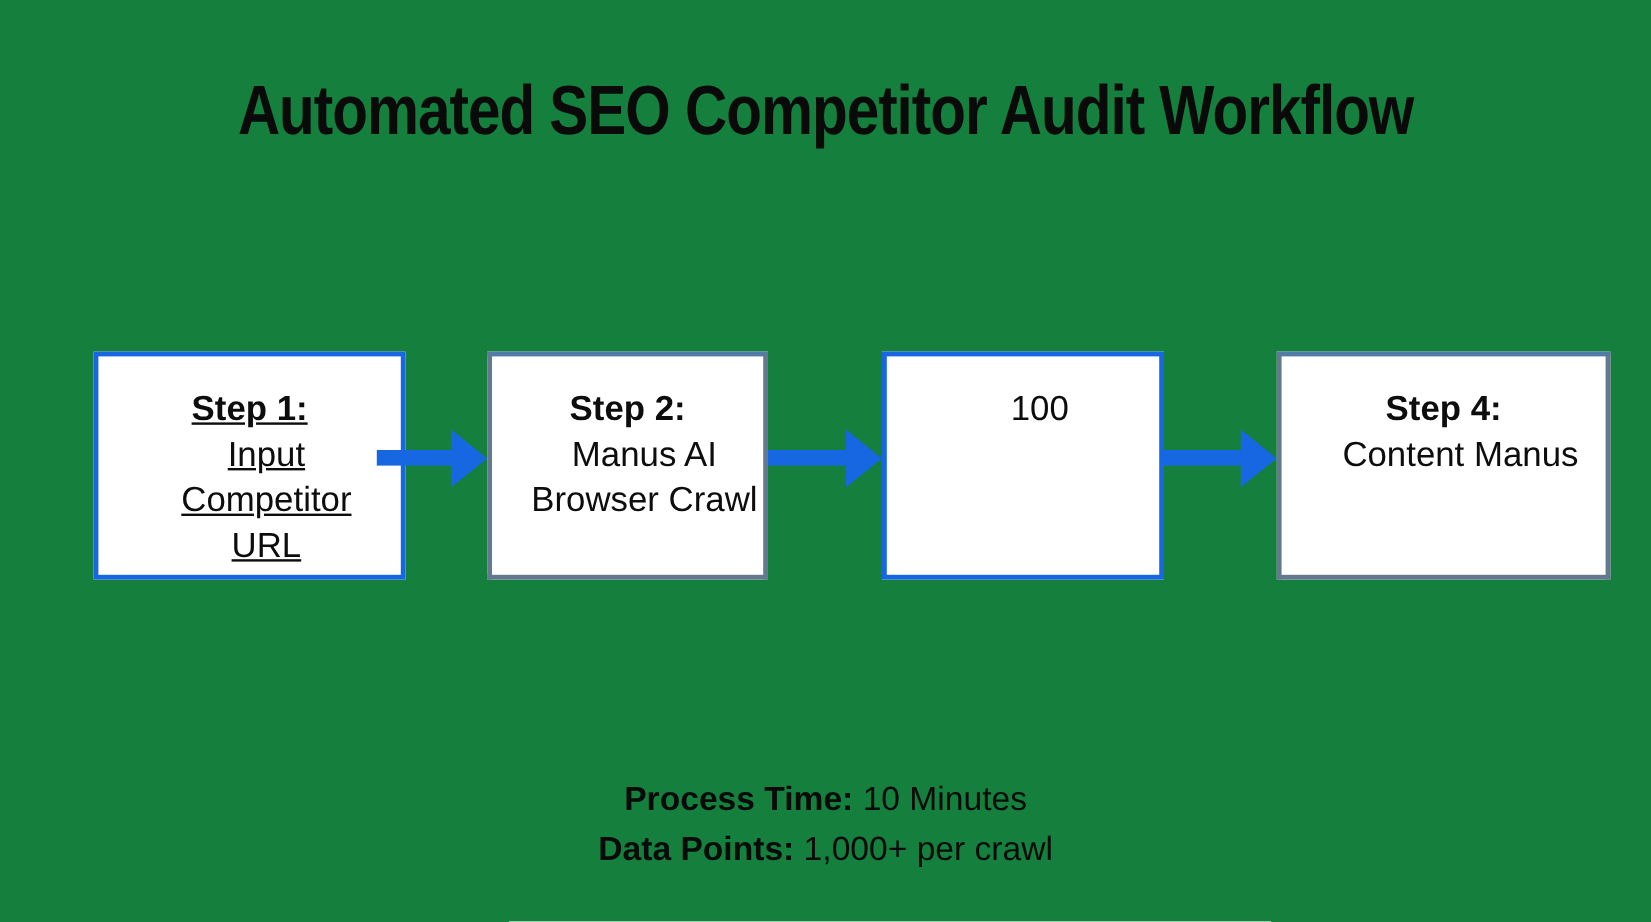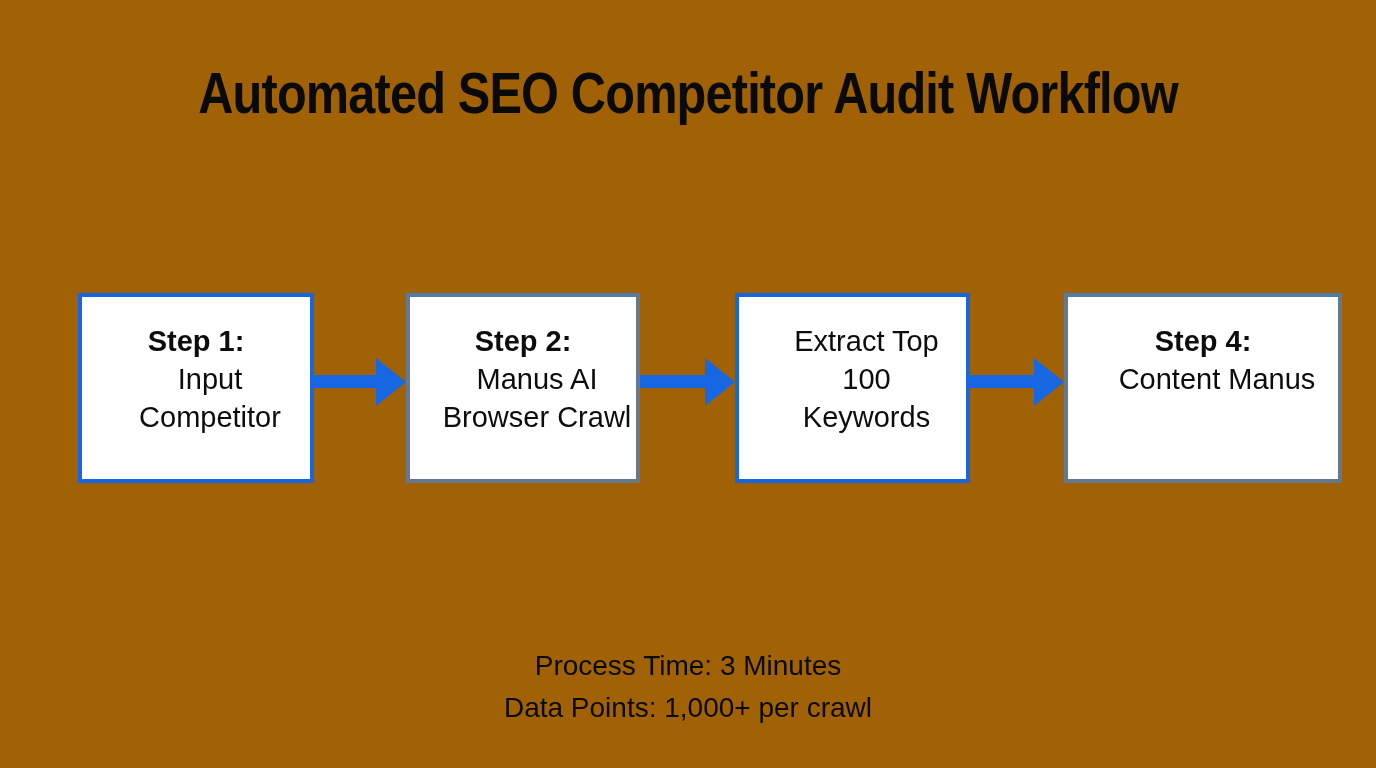--- a/index.html
+++ b/index.html
@@ -1,21 +1,21 @@
 <!DOCTYPE html>
 <html><head>
 <meta charset="utf-8">
 <style>
   * { margin: 0; padding: 0; box-sizing: border-box; }
   html, body { background: #ffffff; }
   .canvas {
     position: relative;
     width: 1376px;
     height: 768px;
-    background: #a16207;
+    background: #15803d;
     overflow: hidden;
     font-family: "Liberation Sans", "DejaVu Sans", sans-serif;
     color: #0d0d0d;
   }
   .title {
     position: absolute;
     top: 64px;
     left: 0;
     width: 100%;
     text-align: center;
@@ -36,21 +36,21 @@
     border: 4px solid #1767e2;
     padding-top: 25px;
     text-align: center;
     font-size: 29px;
     line-height: 38px;
   }
   .step-box.blue { border-color: #1767e2; }
   .step-box.slate { border-color: #64798f; border-top-color: #527ca8; }
   .step-box .step-label { font-weight: 700; }
   .step-box .step-line { font-weight: 400; margin-left: 28px; }
-  .box-1 { left: 78px;   width: 236px; }
+  .box-1 { left: 78px;   width: 260px; text-decoration: underline; }
   .box-2 { left: 406px;  width: 234px; }
   .box-3 { left: 735px;  width: 235px; }
   .box-4 { left: 1064px; width: 278px; }
   .flow-arrow {
     position: absolute;
     top: 358px;
     height: 48px;
   }
   .arrow-1 { left: 314px; width: 92px; }
   .arrow-2 { left: 640px; width: 95px; }
@@ -76,66 +76,65 @@
   .footer {
     position: absolute;
     top: 645px;
     left: 0;
     width: 100%;
     text-align: center;
     font-size: 28px;
     line-height: 42px;
     color: #0a0a0a;
   }
-  .footer .label { font-weight: 400; }
+  .footer .label { font-weight: 700; }
   .footer .value { font-weight: 400; }
 </style>
 </head>
 <body>
 
 <div class="canvas">
 
   <h1 class="title">Automated SEO Competitor Audit Workflow</h1>
 
   <div class="step-box blue box-1">
     <div class="step-label">Step 1:</div>
     <div class="step-line">Input</div>
     <div class="step-line">Competitor</div>
+    <div class="step-line">URL</div>
   </div>
 
   <div class="flow-arrow arrow-1">
     <div class="shaft"></div>
     <div class="head"></div>
   </div>
 
   <div class="step-box slate box-2">
     <div class="step-label">Step 2:</div>
     <div class="step-line">Manus AI</div>
     <div class="step-line">Browser Crawl</div>
   </div>
 
   <div class="flow-arrow arrow-2">
     <div class="shaft"></div>
     <div class="head"></div>
   </div>
 
   <div class="step-box blue box-3">
-    <div class="step-line">Extract Top</div>
     <div class="step-line">100</div>
-    <div class="step-line">Keywords</div>
   </div>
 
   <div class="flow-arrow arrow-3">
     <div class="shaft"></div>
     <div class="head"></div>
   </div>
 
   <div class="step-box slate box-4">
     <div class="step-label">Step 4:</div>
     <div class="step-line">Content Manus</div>
   </div>
 
   <div class="footer">
-    <div><span class="label">Process Time:</span><span class="value"> 3 Minutes</span></div>
+    <div><span class="label">Process Time:</span><span class="value"> 10 Minutes</span></div>
     <div><span class="label">Data Points:</span><span class="value"> 1,000+ per crawl</span></div>
   </div>
 
 </div>
 
 </body></html>

